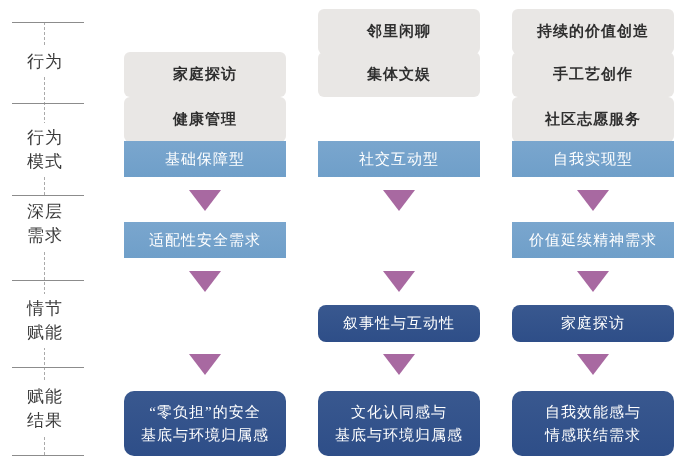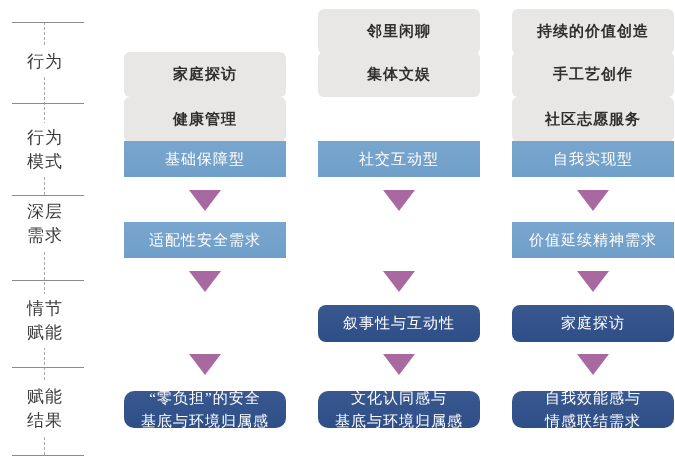--- a/index.html
+++ b/index.html
@@ -54,21 +54,21 @@
     height:36px;border-radius:0;
     background:linear-gradient(to bottom,#7aa6ce,var(--box-blue));
     color:var(--text-white);
     text-align:right;
   }
   .dark{
     height:37px;border-radius:8px;
     background:linear-gradient(to bottom,#39588f,var(--box-dark-blue));
     color:var(--text-white);
   }
-  .tall{height:37px;border-radius:10px;line-height:23px;}
+  .tall{height:65px;border-radius:10px;line-height:23px;}
   
   .c1{left:124px}.c2{left:318px}.c3{left:512px}
   
   .r1{top:9px}.r2{top:52px}.r3{top:97px}.r4{top:141px}
   .r5{top:222px}.r6{top:305px}.r7{top:391px}
   
   .arrow{
     position:absolute;width:0;height:0;
     border-left:16px solid transparent;
     border-right:16px solid transparent;

